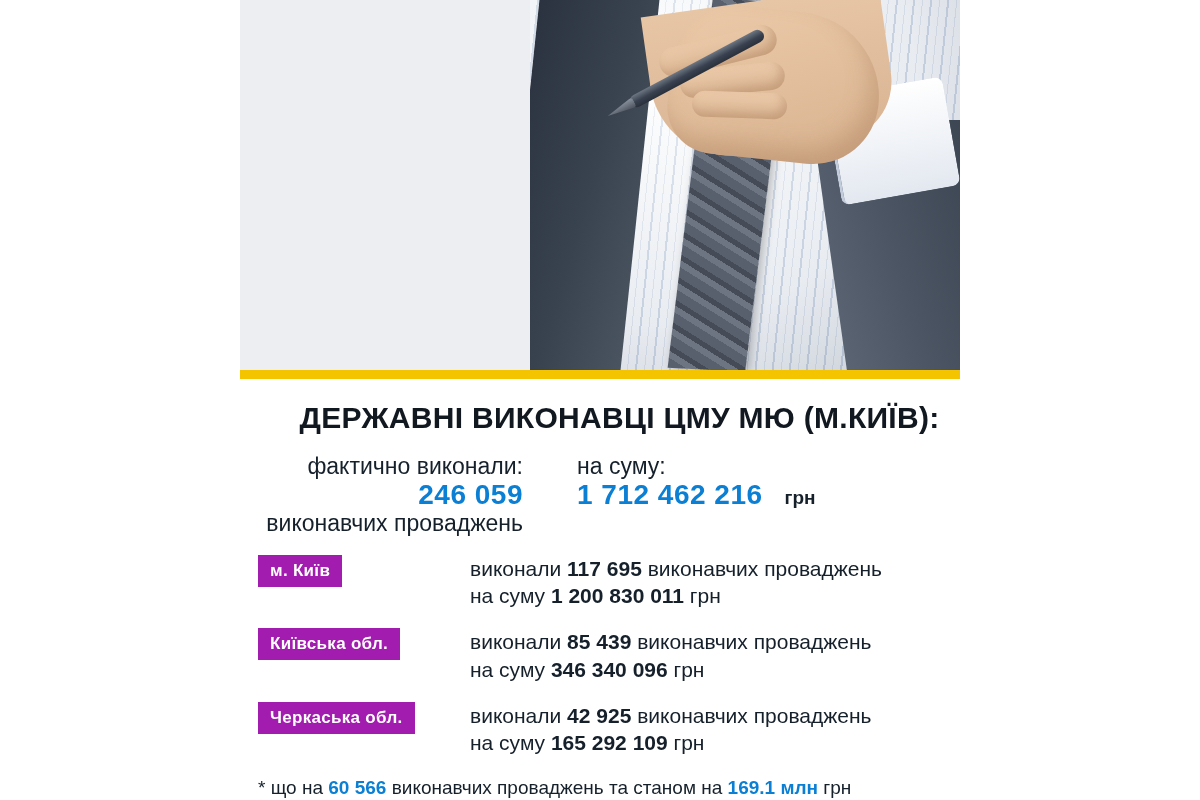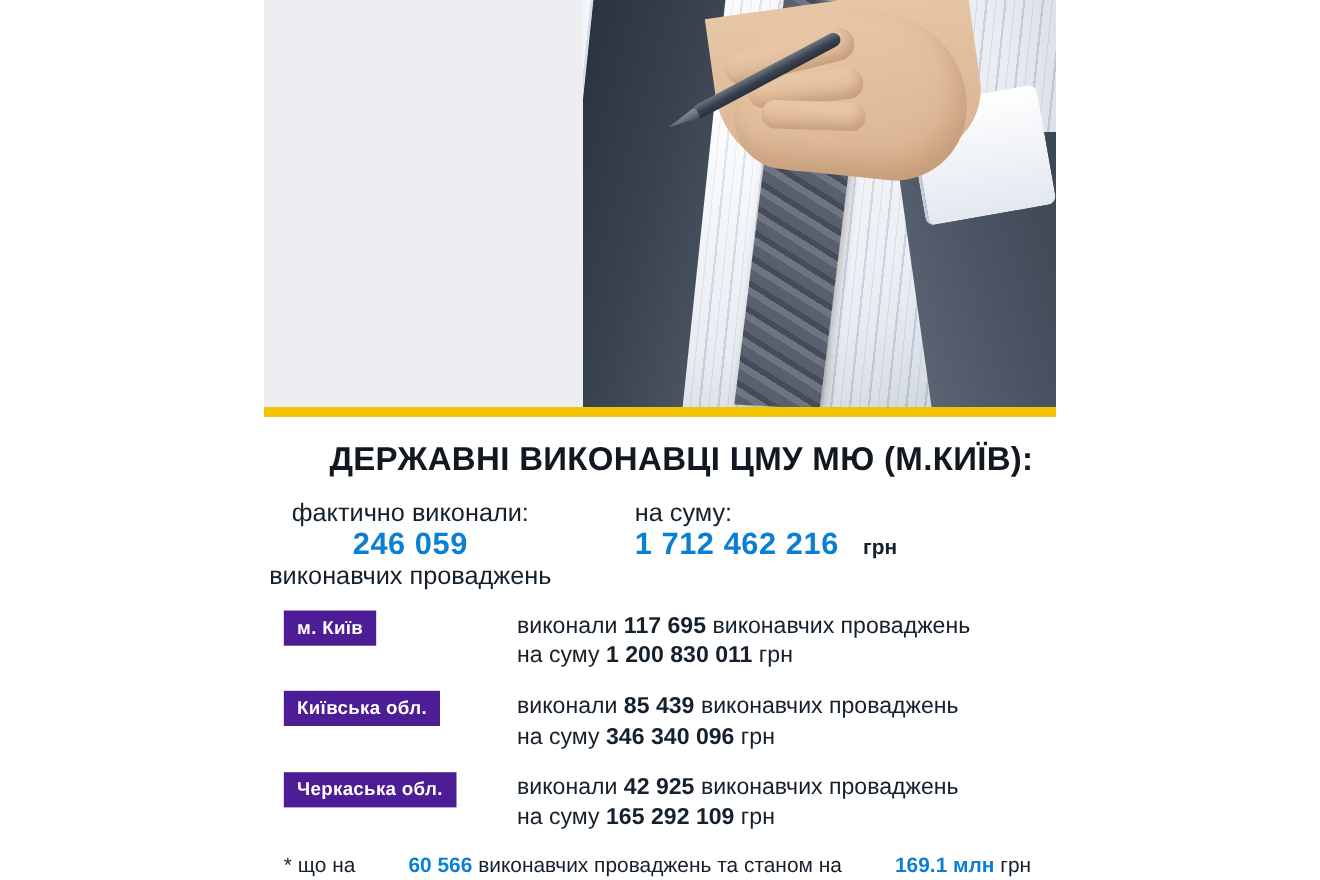--- a/index.html
+++ b/index.html
@@ -144,39 +144,39 @@
     letter-spacing: .3px; margin-top: 22px; padding-left: 39px;
   }
   .two-col {
     display: flex; justify-content: center; gap: 54px; margin-top: 18px; align-items: flex-start;
   }
   .col { text-align: left; }
   .col-label { font-size: 23px; color: #15202b; }
   .col-number { font-size: 28px; font-weight: 700; color: #0b7fd4; letter-spacing: .5px; line-height: 1.06; }
   .col-unit { font-size: 19px; color: #15202b; font-weight: 700; margin-left: 6px; }
   .sub-note { font-size: 23px; color: #15202b; }
-  .left-col { width: 300px; text-align: center; }
+  .left-col { width: 300px; text-align: right; }
   .right-col { width: 400px; }
   .num-row { display: flex; align-items: baseline; gap: 16px; }
 
   .rows { margin-top: 18px; padding-left: 258px; }
   .row { display: flex; align-items: flex-start; margin-bottom: 18px; }
   .chip {
-    background: #4c1d95; color: #fff; font-weight: 700; font-size: 17px;
+    background: #a21caf; color: #fff; font-weight: 700; font-size: 17px;
     padding: 6px 12px; white-space: nowrap; letter-spacing: .3px;
     min-width: 0;
   }
   .chip-wrap { width: 212px; display: flex; }
   .row-text { font-size: 21px; color: #15202b; line-height: 1.32; }
   .row-text b { font-weight: 700; }
 
   .footnote {
     margin-top: 6px; padding-left: 258px; font-size: 19px; color: #15202b; line-height: 1.34;
   }
-  .footnote .hl { color: #0b7fd4; font-weight: 700; margin-left: 43px; }
+  .footnote .hl { color: #0b7fd4; font-weight: 700; }
 </style>
 </head>
 <body>
 
 <div class="page">
 
   <div class="banner">
 
     <div class="chart-panel">
 

